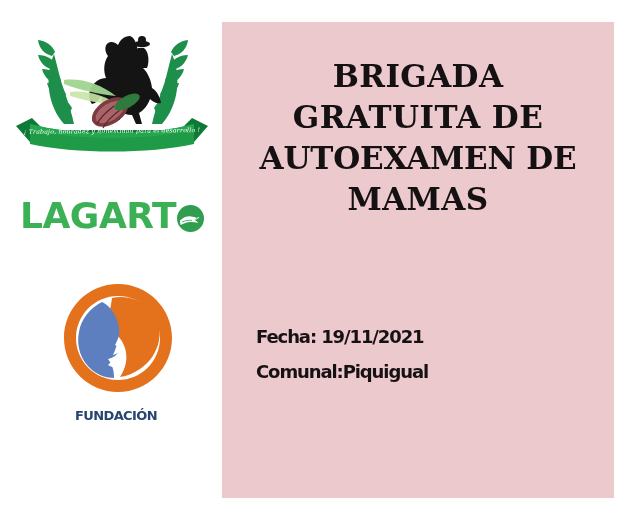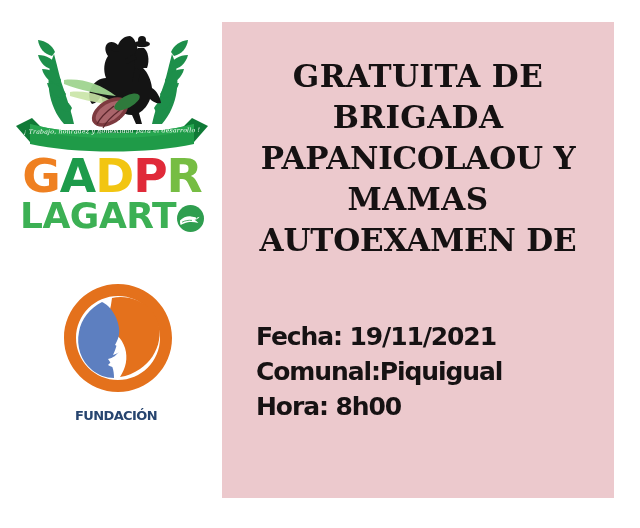--- a/index.html
+++ b/index.html
@@ -165,21 +165,21 @@
   #headline .hl-wide { letter-spacing: -0.2px; }
 
   #details {
     position: absolute;
     left: 34px;
     top: 297px;
     width: 356px;
     text-align: left;
     font-family: "DejaVu Sans", sans-serif;
     font-weight: bold;
-    font-size: 25px;
+    font-size: 18px;
     line-height: 35px;
     letter-spacing: -1.1px;
     color: #161213;
   }
   #details .d-line { display: block; white-space: nowrap; }
 </style>
 </head>
 <body>
 
 <div id="poster">
@@ -235,21 +235,20 @@
 
       <div class="ribbon-wrap">
         <svg viewBox="0 0 196 42" width="196" height="42">
           <path d="M2 10 L18 2 L30 14 L166 14 L178 2 L194 10 L180 26 L16 26 Z" fill="#0f7a36"></path>
           <path d="M16 8 C60 20 136 20 180 8 L180 28 C136 38 60 38 16 28 Z" fill="#1f9b48"></path>
           <path d="M16 8 C60 20 136 20 180 8 L180 13 C136 25 60 25 16 13 Z" fill="#2aa952" opacity="0.75"></path>
         </svg>
         <div class="ribbon-text">¡ Trabajo, honradez y honestidad para el desarrollo !</div>
       </div>
 
-      <div id="gadpr-word"><span class="l1">G</span><span class="l2">A</span><span class="l3">D</span><span class="l4">P</span><span class="l5">R</span></div>
 
       <div id="lagarto-word"><span>LAGART</span><span class="croc-badge"><svg viewBox="0 0 27 27" width="27" height="27">
               <circle cx="13.5" cy="13.5" r="13.5" fill="#2f9e4f"></circle>
               <path d="M3 15.5 C6 12.5 10 11 14 11.4 C17 11.7 19.5 13 22.5 11.8 C21.6 13.6 19.8 14.6 17.6 14.8 C19 15.6 20.4 16.6 21.4 18 C17.8 17 14.4 16.6 11 17.2 C8.2 17.7 5.5 18.8 3.6 20 C3.1 18.5 2.9 17 3 15.5 Z" fill="#ffffff"></path>
               <circle cx="19.6" cy="12.6" r="0.85" fill="#2f9e4f"></circle>
               <path d="M5 17.2 C8 15.6 11.5 15 15 15.4" stroke="#2f9e4f" stroke-width="0.8" fill="none"></path>
             </svg></span></div>
     </div>
 
     <div id="prevenir-logo">
@@ -272,27 +271,25 @@
       </svg>
       <div id="prevenir-name">
         <span>FUNDACIÓN</span><br>
       </div>
     </div>
   </div>
 
   <div id="pink-panel">
 
     <div id="headline">
+      <span class="hl-line">BRIGADA</span>
       <span class="hl-line">GRATUITA DE</span>
-      <span class="hl-line">BRIGADA</span>
-      <span class="hl-line hl-wide">PAPANICOLAOU Y</span>
+      <span class="hl-line hl-wide">AUTOEXAMEN DE</span>
       <span class="hl-line">MAMAS</span>
-      <span class="hl-line hl-wide">AUTOEXAMEN DE</span>
     </div>
 
     <div id="details">
       <span class="d-line">Fecha: 19/11/2021</span>
       <span class="d-line">Comunal:Piquigual</span>
-      <span class="d-line">Hora: 8h00</span>
     </div>
   </div>
 
 </div>
 
 </body></html>

